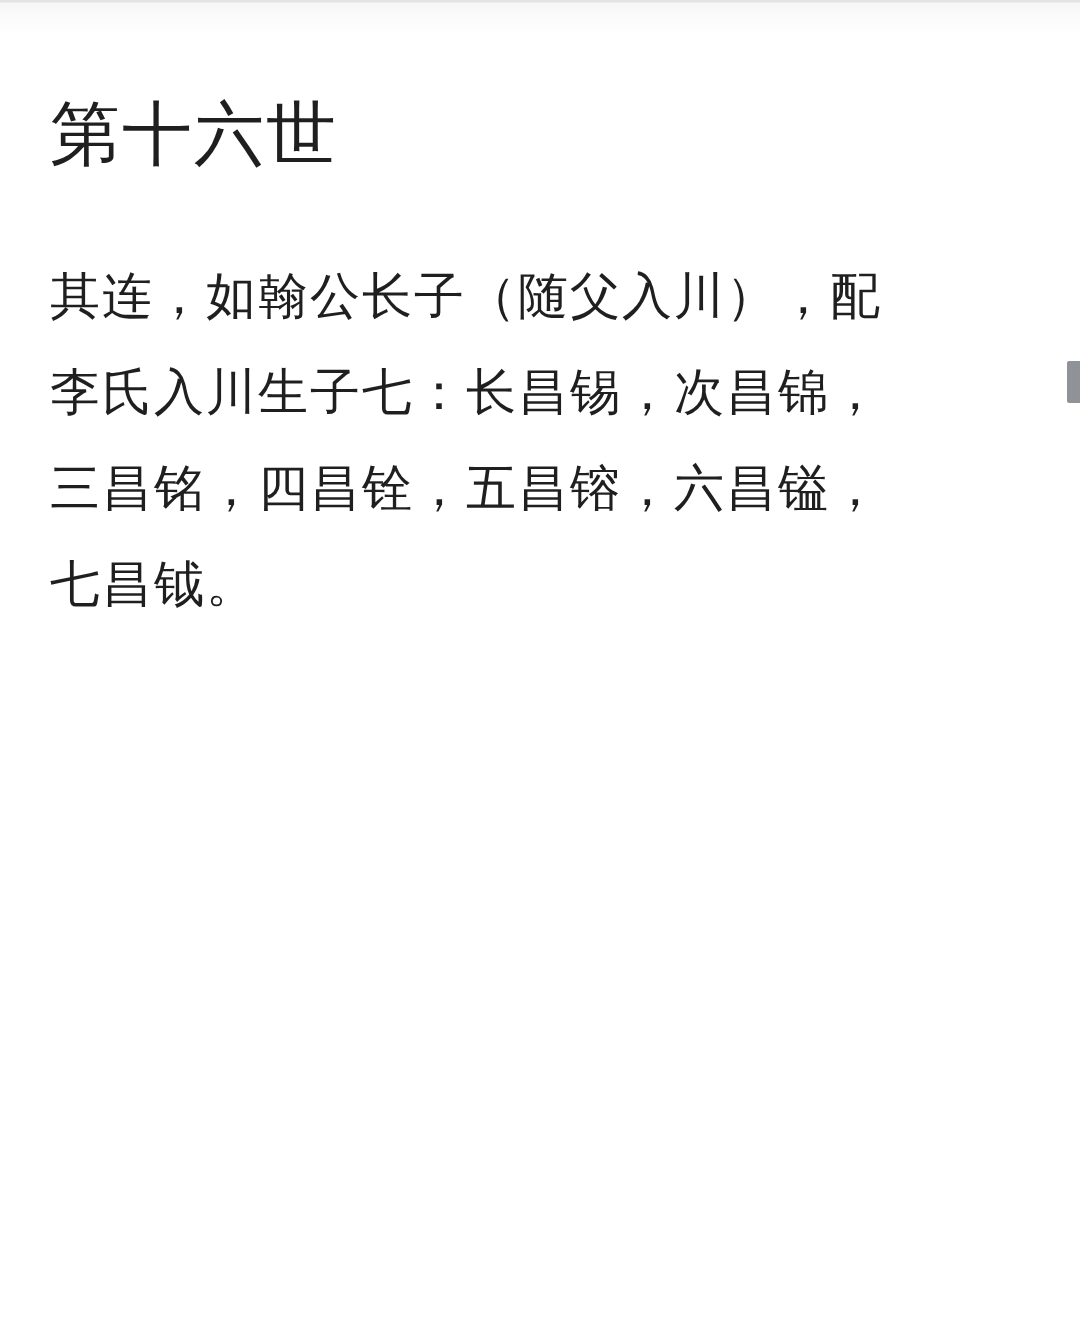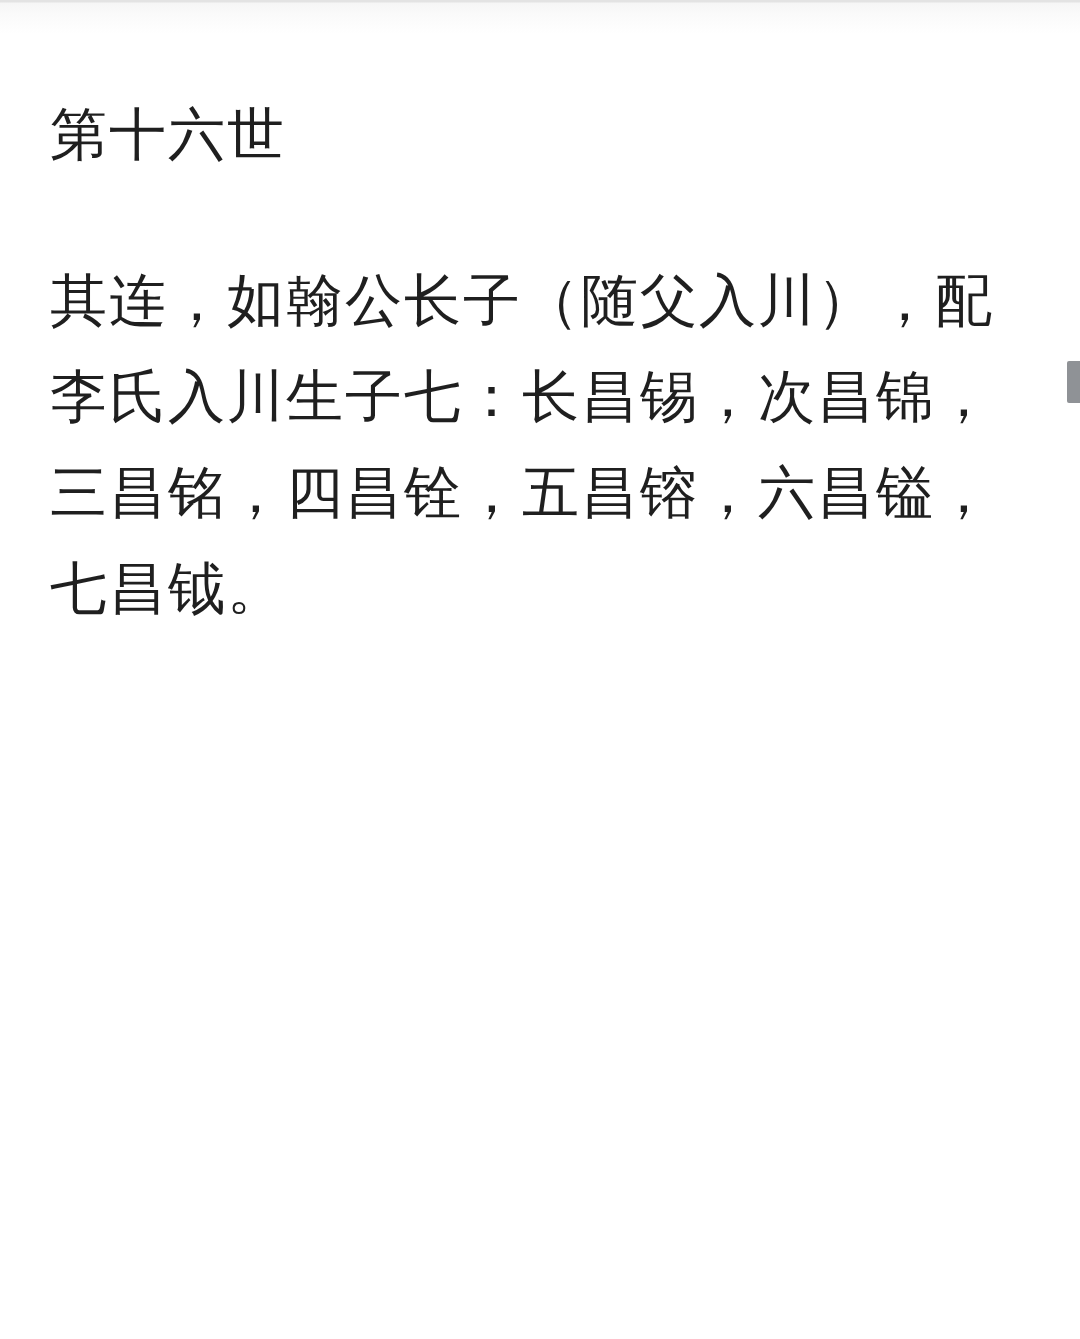--- a/index.html
+++ b/index.html
@@ -19,34 +19,35 @@
     border-radius: 0 0 0 0;
   }
   .article {
     position: absolute;
     top: 0; left: 0;
     width: 980px;
     padding: 86px 50px 60px 50px;
     color: #1f1f1f;
   }
   .heading {
-    font-size: 57px;
+    font-size: 70px;
     line-height: 96px;
     font-weight: 500;
     margin: 0 0 70px 0;
     letter-spacing: 2px;
   }
   .para {
-    font-size: 57px;
+    font-size: 50px;
     line-height: 96px;
     font-weight: 500;
     margin: 0 0 72px 0;
     letter-spacing: 2px;
     white-space: pre-line;
     word-break: keep-all;
+    font-family: Liberation Mono, monospace;
   }
   .para:last-child { margin-bottom: 0; }
   .scrollbar-thumb {
     position: absolute;
     right: 0;
     top: 361px;
     width: 13px;
     height: 42px;
     background: #8f9296;
     border-radius: 2px 0 0 2px;

